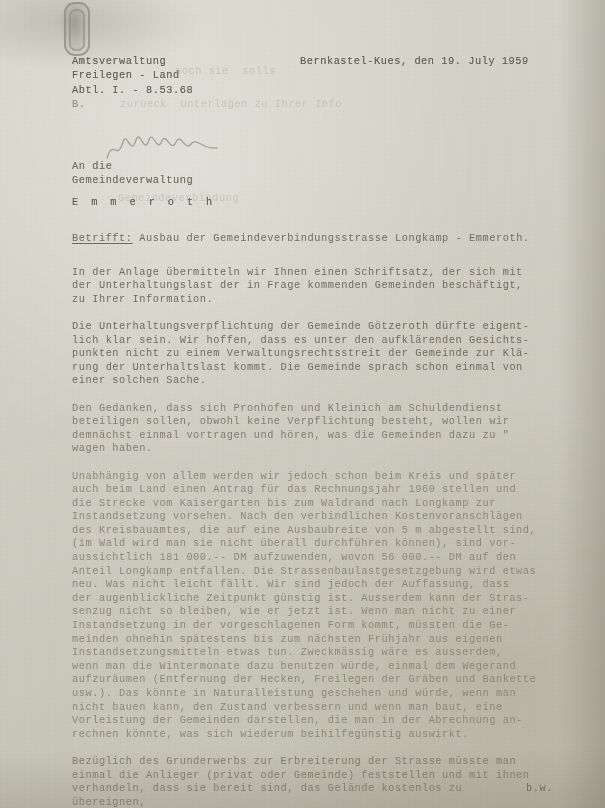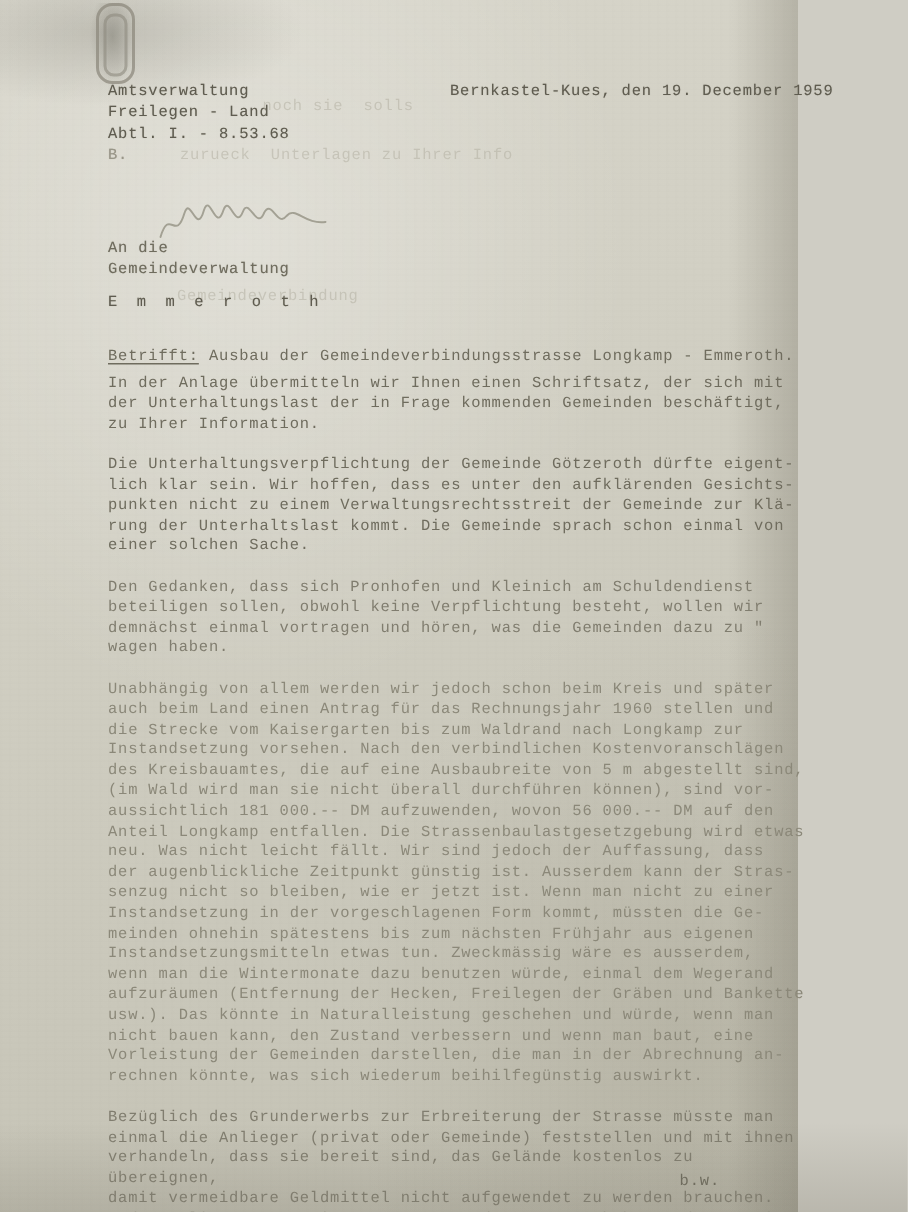--- a/index.html
+++ b/index.html
@@ -10,21 +10,21 @@
     width: 605px;
     height: 808px;
     background: #cfcdc4;
     font-family: "Liberation Mono", "DejaVu Sans Mono", monospace;
     overflow: hidden;
   }
 
   
   #page {
     position: relative;
-    width: 532px;
+    width: 605px;
     height: 808px;
     background:
       radial-gradient(ellipse 70% 55% at 30% 20%, rgba(255,255,255,0.30), rgba(255,255,255,0) 70%),
       radial-gradient(ellipse 60% 50% at 85% 85%, rgba(120,115,95,0.18), rgba(120,115,95,0) 70%),
       linear-gradient(160deg, #d8d6cb 0%, #d2d0c4 35%, #c9c7ba 70%, #c2c0b2 100%);
     box-sizing: border-box;
   }
 
   
   #grain {
@@ -140,21 +140,21 @@
     color: #6f6c5e;
     font-size: 10.3px;
     line-height: 13.6px;
     letter-spacing: 0.55px;
     white-space: pre-wrap;
     font-family: "Liberation Mono", "DejaVu Sans Mono", monospace;
   }
   .para.dim { color: #807d6f; }
   .para.dimmer { color: #8b8879; }
   #subject {
-    margin-bottom: 4px;
+    margin-bottom: 20px;
   }
   #subject .lbl { text-decoration: underline; text-underline-offset: 2px; }
 
   #footer-bw {
     position: absolute;
     right: 52px;
     bottom: 14px;
     font-size: 10.3px;
     letter-spacing: 0.55px;
     color: #6f6c5e;
@@ -171,21 +171,21 @@
   <div id="edge-right"></div>
   <div id="edge-bottom"></div>
 
   <div id="clip">
     <div class="c-shadow"></div>
     <div class="c-outer"></div>
     <div class="c-inner"></div>
   </div>
 
   <div class="tx strong" style="left:72px; top:55px;">Amtsverwaltung</div>
-  <div class="tx strong" style="left:300px; top:55px;">Bernkastel-Kues, den 19. December 1959</div>
+  <div class="tx strong" style="left:300px; top:55px;">Bernkastel-Kues, den 19. July 1959</div>
   <div class="tx strong" style="left:72px; top:69px;">Freilegen - Land</div>
   <div class="tx strong" style="left:72px; top:84px;">Abtl. I. - 8.53.68</div>
   <div class="tx faint" style="left:72px; top:98px;">B.</div>
 
   <div class="ghost" style="left:175px; top:55px;margin-top:10px;">noch sie  solls</div>
   <div class="ghost" style="left:120px; top:98px;">zurueck  Unterlagen zu Ihrer Info</div>
   <div class="ghost" style="left:118px; top:144px;margin-top:48px;">Gemeindeverbindung</div>
 
   <svg id="squiggle" viewBox="0 0 120 40">
     <path d="M2,30 C8,10 12,34 18,14 C22,2 26,30 31,12 C35,0 39,28 44,12 C48,1 52,26 57,13 C61,3 66,26 71,14 C76,4 80,24 86,16 C92,9 98,22 112,20" fill="none" stroke="#8f8c7e" stroke-width="1.3" stroke-linecap="round" opacity="0.75"></path>

